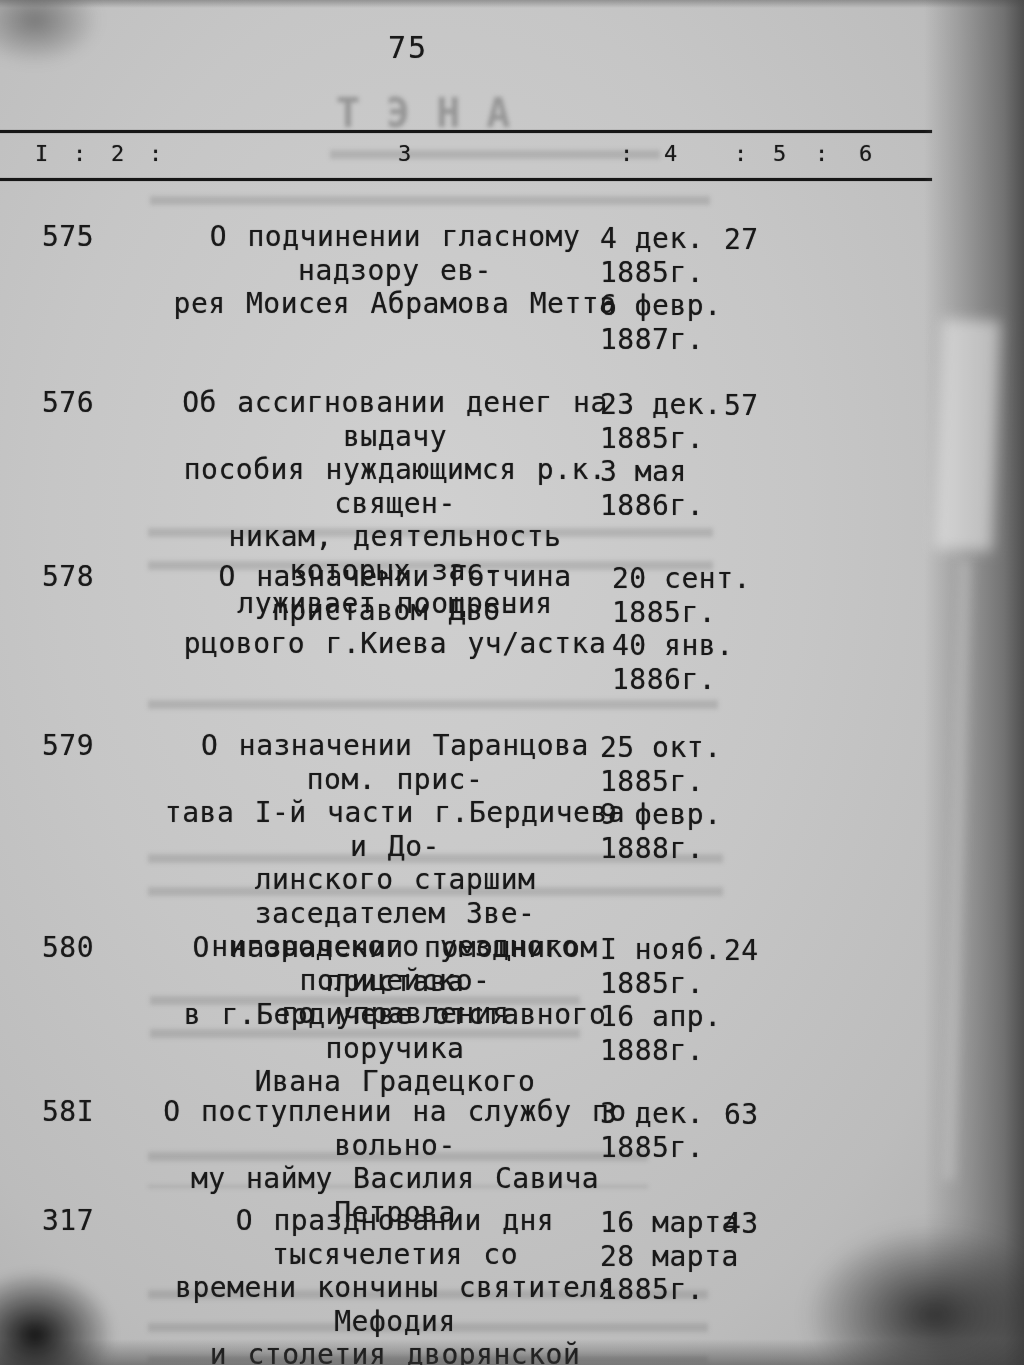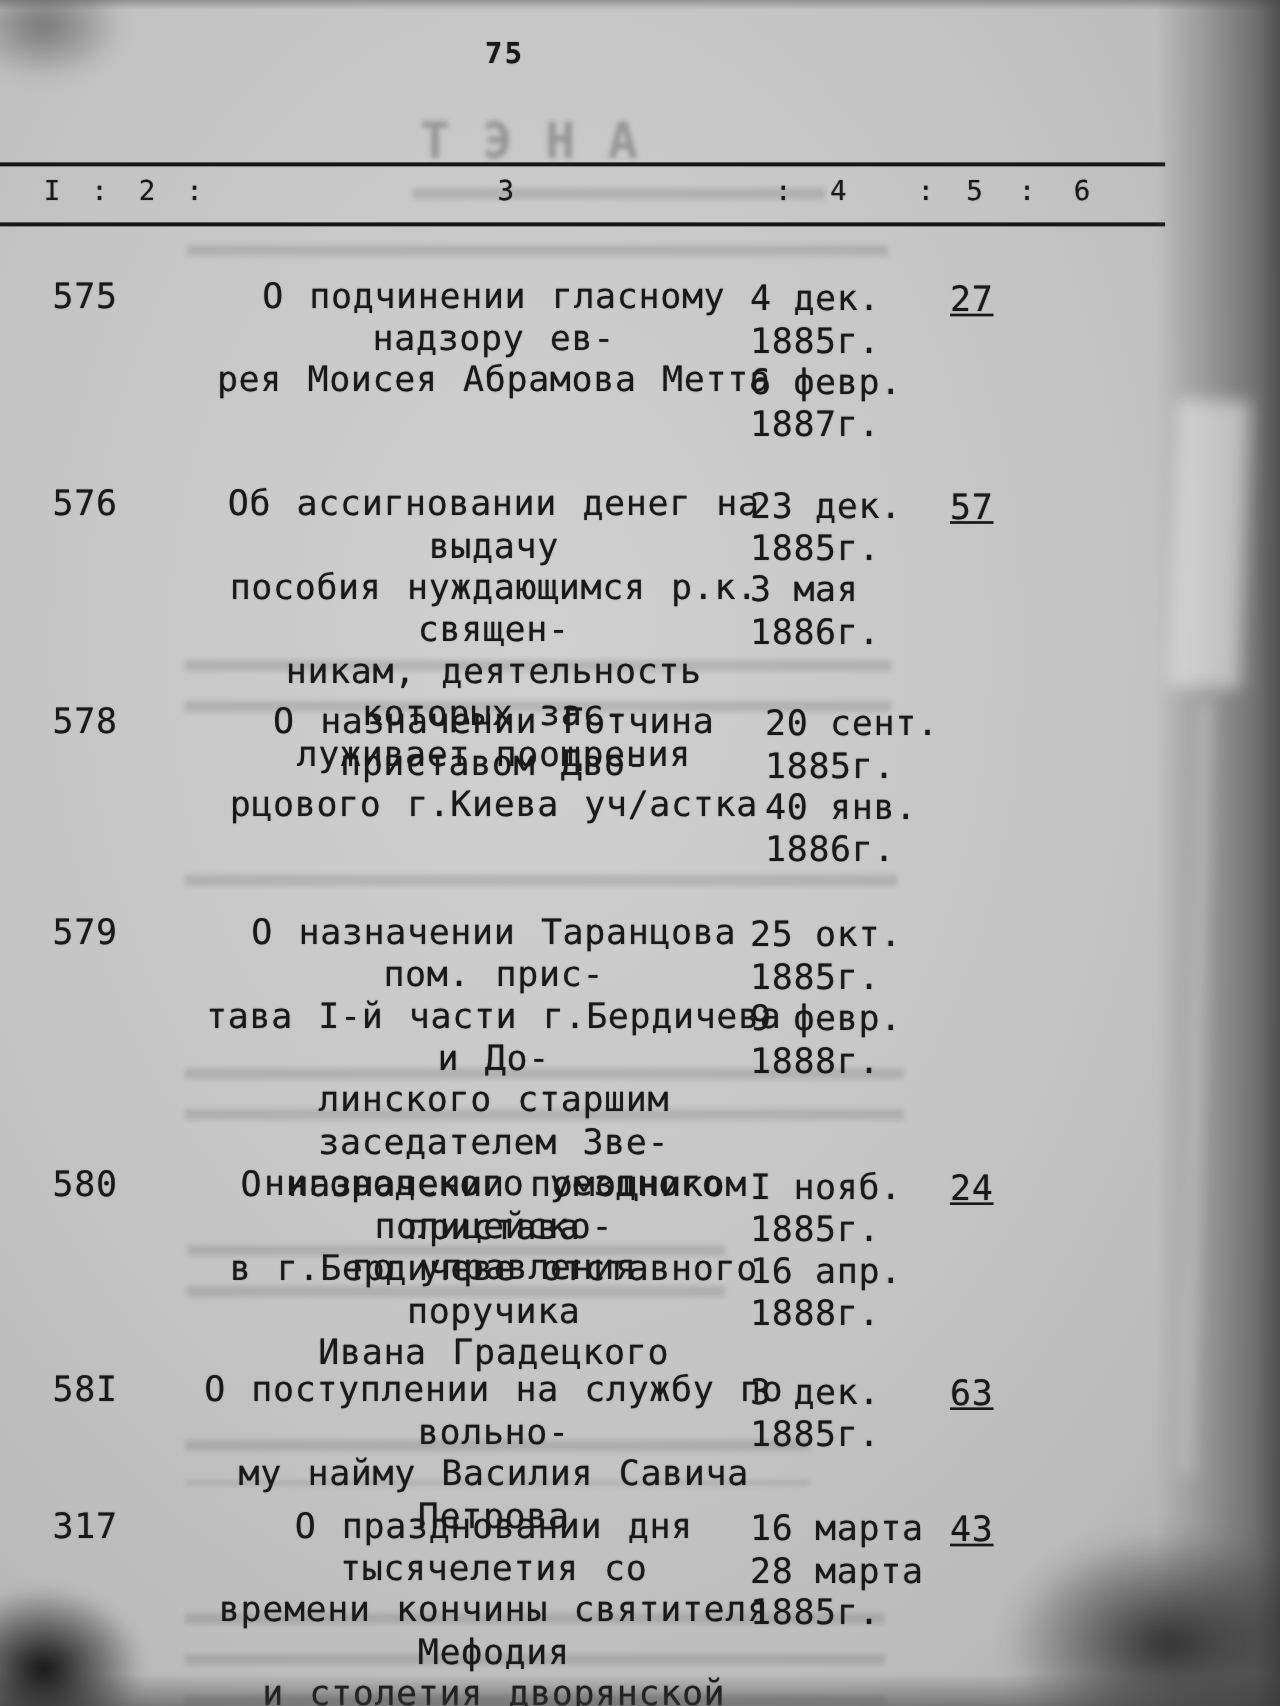--- a/index.html
+++ b/index.html
@@ -48,35 +48,35 @@
   }
   .strip-bottom{
     position:absolute;left:0;right:0;bottom:0;height:26px;
     background:linear-gradient(to top, rgba(55,55,55,.5), rgba(55,55,55,0));
   }
 
   
   .ink{color:#191919;text-shadow:0 0 1px rgba(20,20,20,.55);}
 
   .page-number{
-    position:absolute;left:388px;top:30px;font-size:23px;letter-spacing:2px;font-weight:bold;
+    position:absolute;left:388px;top:30px;font-size:30px;letter-spacing:2px;
   }
 
   .rule{position:absolute;left:0;width:932px;height:3px;background:#161616;box-shadow:0 0 1px #333;}
   .rule-top{top:130px;}
   .rule-bottom{top:178px;}
 
   .colhead{position:absolute;top:141px;font-size:22px;}
 
   .entry{position:absolute;left:0;width:932px;}
   .entry > div{position:absolute;font-size:28px;line-height:33.5px;white-space:pre-line;}
   .entry-no{left:42px;top:0;letter-spacing:.5px;}
   .entry-title{left:160px;top:0;letter-spacing:.5px;word-spacing:3px;width:470px;text-align:center;}
   .entry-dates{left:600px;top:2px;letter-spacing:.5px;}
-  .entry-sheets{left:760px;top:3px;letter-spacing:.5px;text-decoration:underline;}
+  .entry-sheets{left:724px;top:3px;letter-spacing:.5px;}
 
   
   .ghost-heading{
     position:absolute;left:336px;top:90px;font-size:40px;letter-spacing:26px;
     color:rgba(110,110,110,.55);filter:blur(2px);font-weight:bold;
   }
   .ghost-block{
     position:absolute;
     background:repeating-linear-gradient(to bottom,
       rgba(95,95,95,.22) 0px, rgba(95,95,95,.22) 9px,

